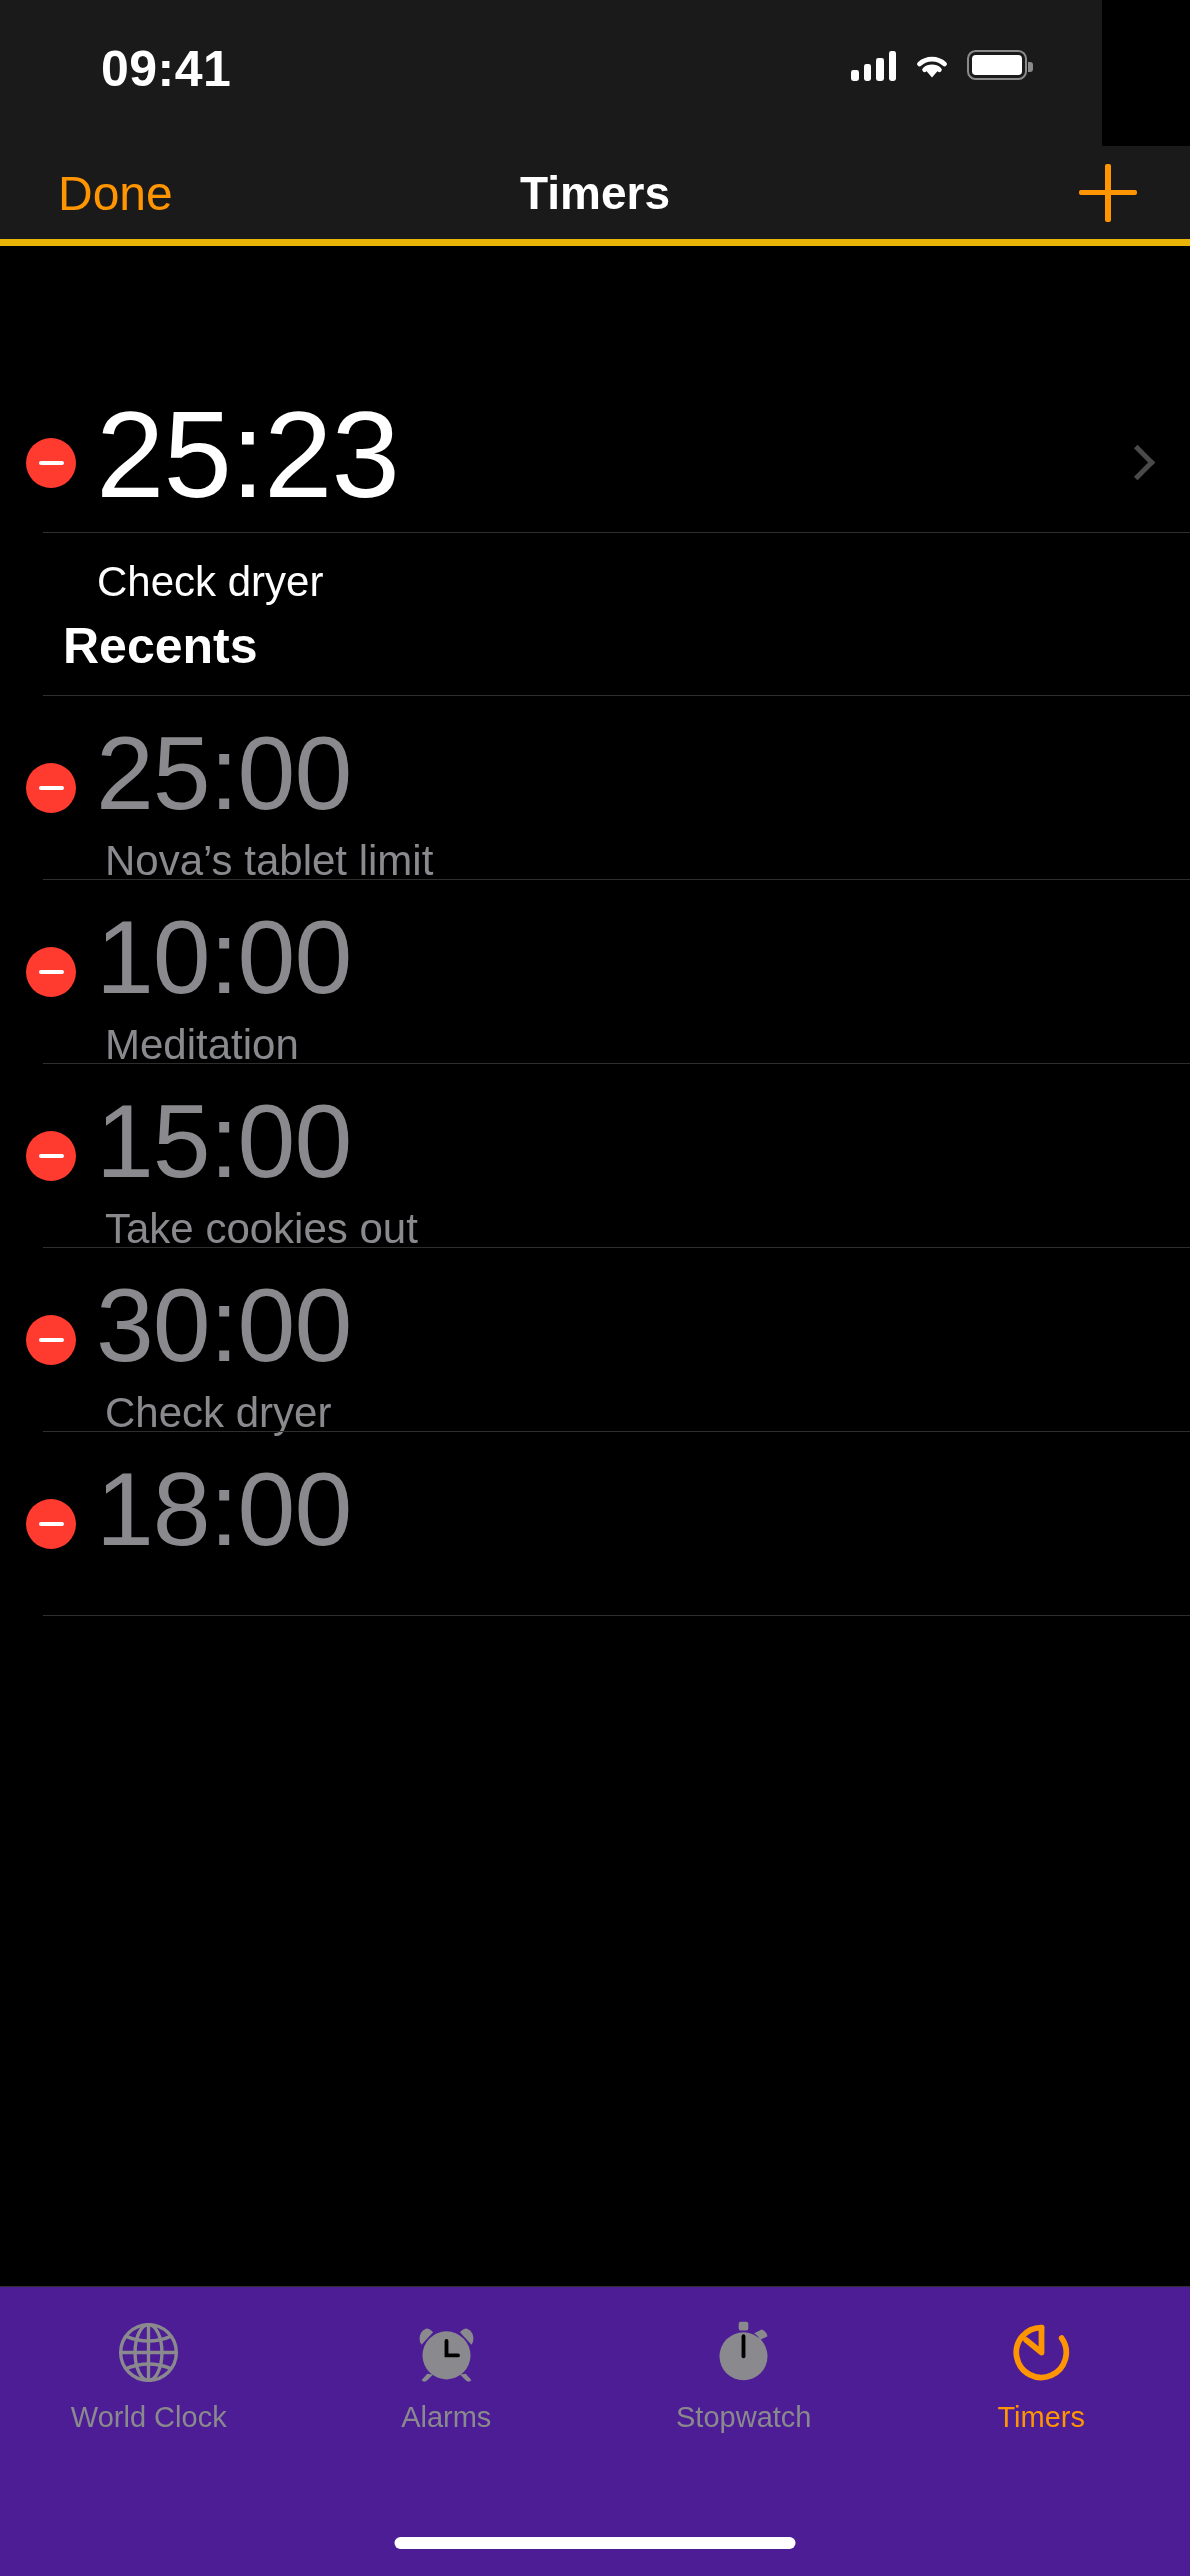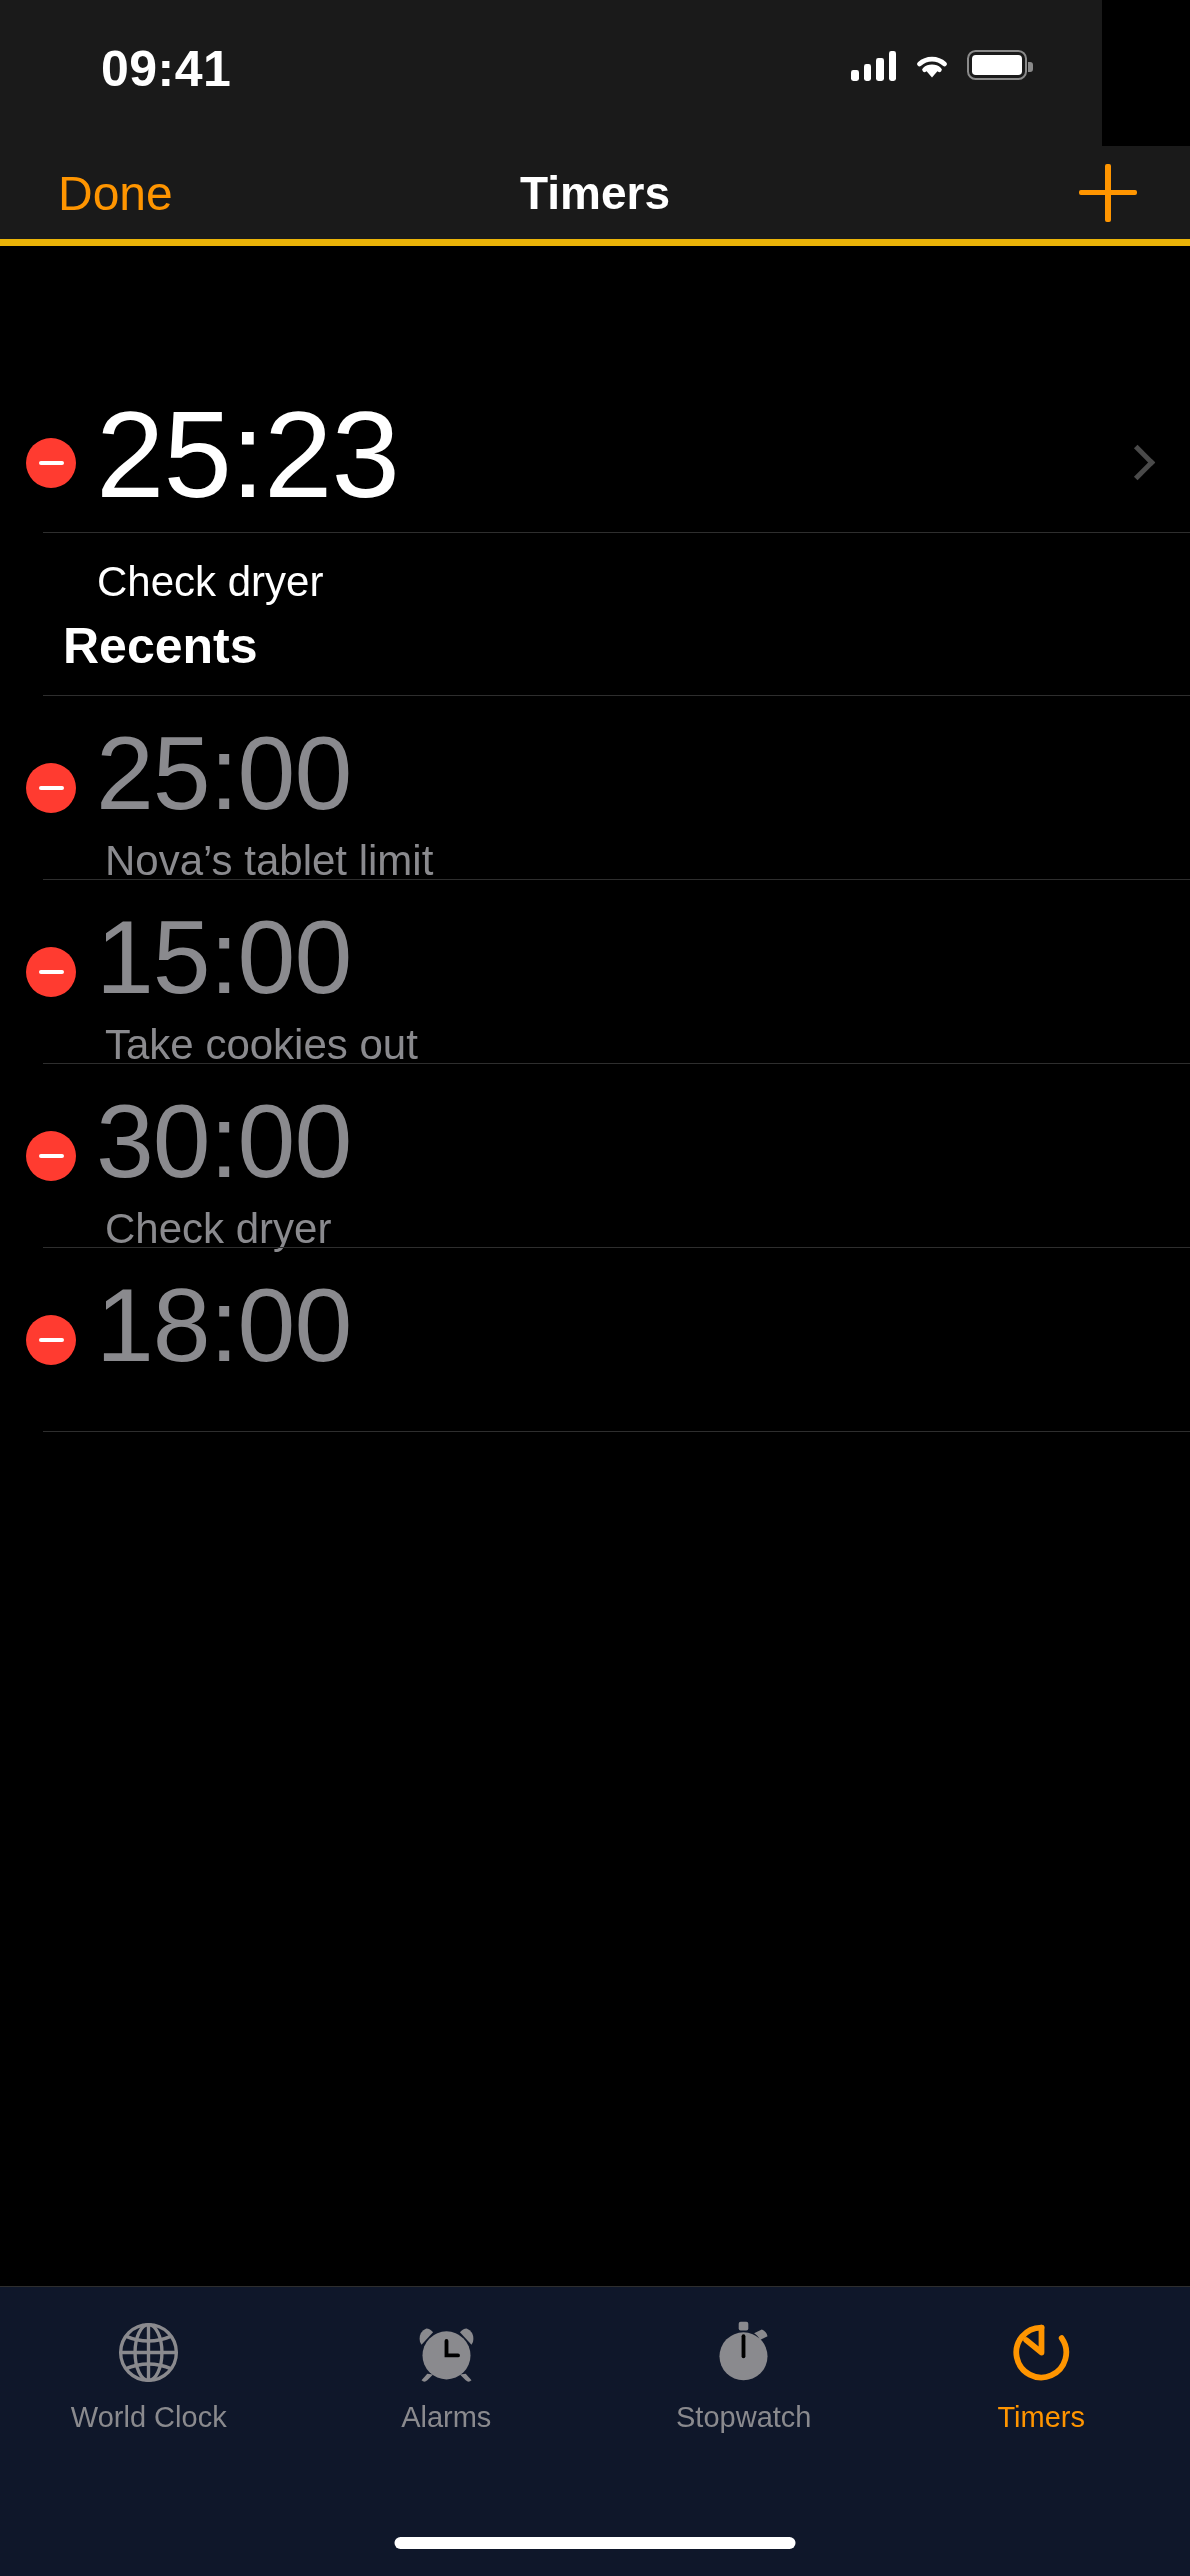--- a/index.html
+++ b/index.html
@@ -118,21 +118,21 @@
   }
   .recents-header span {
     position:absolute; left:35px; bottom:21px;
     font-size:50px; font-weight:bold; color:#fff;margin-left:28px;
   }
   .recents-header .divider { bottom:0; }
 
   
   .tabbar {
     position:absolute; left:0; bottom:0; width:1190px; height:290px;
-    background:#0f172a; border-top:1px solid #2e2e2e;
+    background:#4c1d95; border-top:1px solid #2e2e2e;
   }
   .tabs { display:flex; width:100%; padding-top:29px; }
   .tab { flex:1; display:flex; flex-direction:column; align-items:center; gap:11.5px; }
   .tab-ico { width:73px; height:73px; position:relative; }
   .tab-lab { font-size:29px; color:#8a8a8e; }
   .tab.active .tab-lab { color:#FF9500; }
   .home-ind {
     position:absolute; left:50%; transform:translateX(-50%); bottom:27px;
     width:401px; height:12.5px; background:#fff; border-radius:6.7px;
   }
@@ -185,20 +185,26 @@
       <div class="divider"></div>
     </div>
 
     <div class="row row-recent">
       <div class="minus-btn"></div>
       <div class="time">25:00</div>
       <div class="label">Nova’s tablet limit</div>
       <div class="divider"></div>
     </div>
 
+    <div class="row row-recent">
+      <div class="minus-btn"></div>
+      <div class="time">10:00</div>
+      <div class="label">Meditation</div>
+      <div class="divider"></div>
+    </div>
 
     <div class="row row-recent">
       <div class="minus-btn"></div>
       <div class="time">15:00</div>
       <div class="label">Take cookies out</div>
       <div class="divider"></div>
     </div>
 
     <div class="row row-recent">
       <div class="minus-btn"></div>

